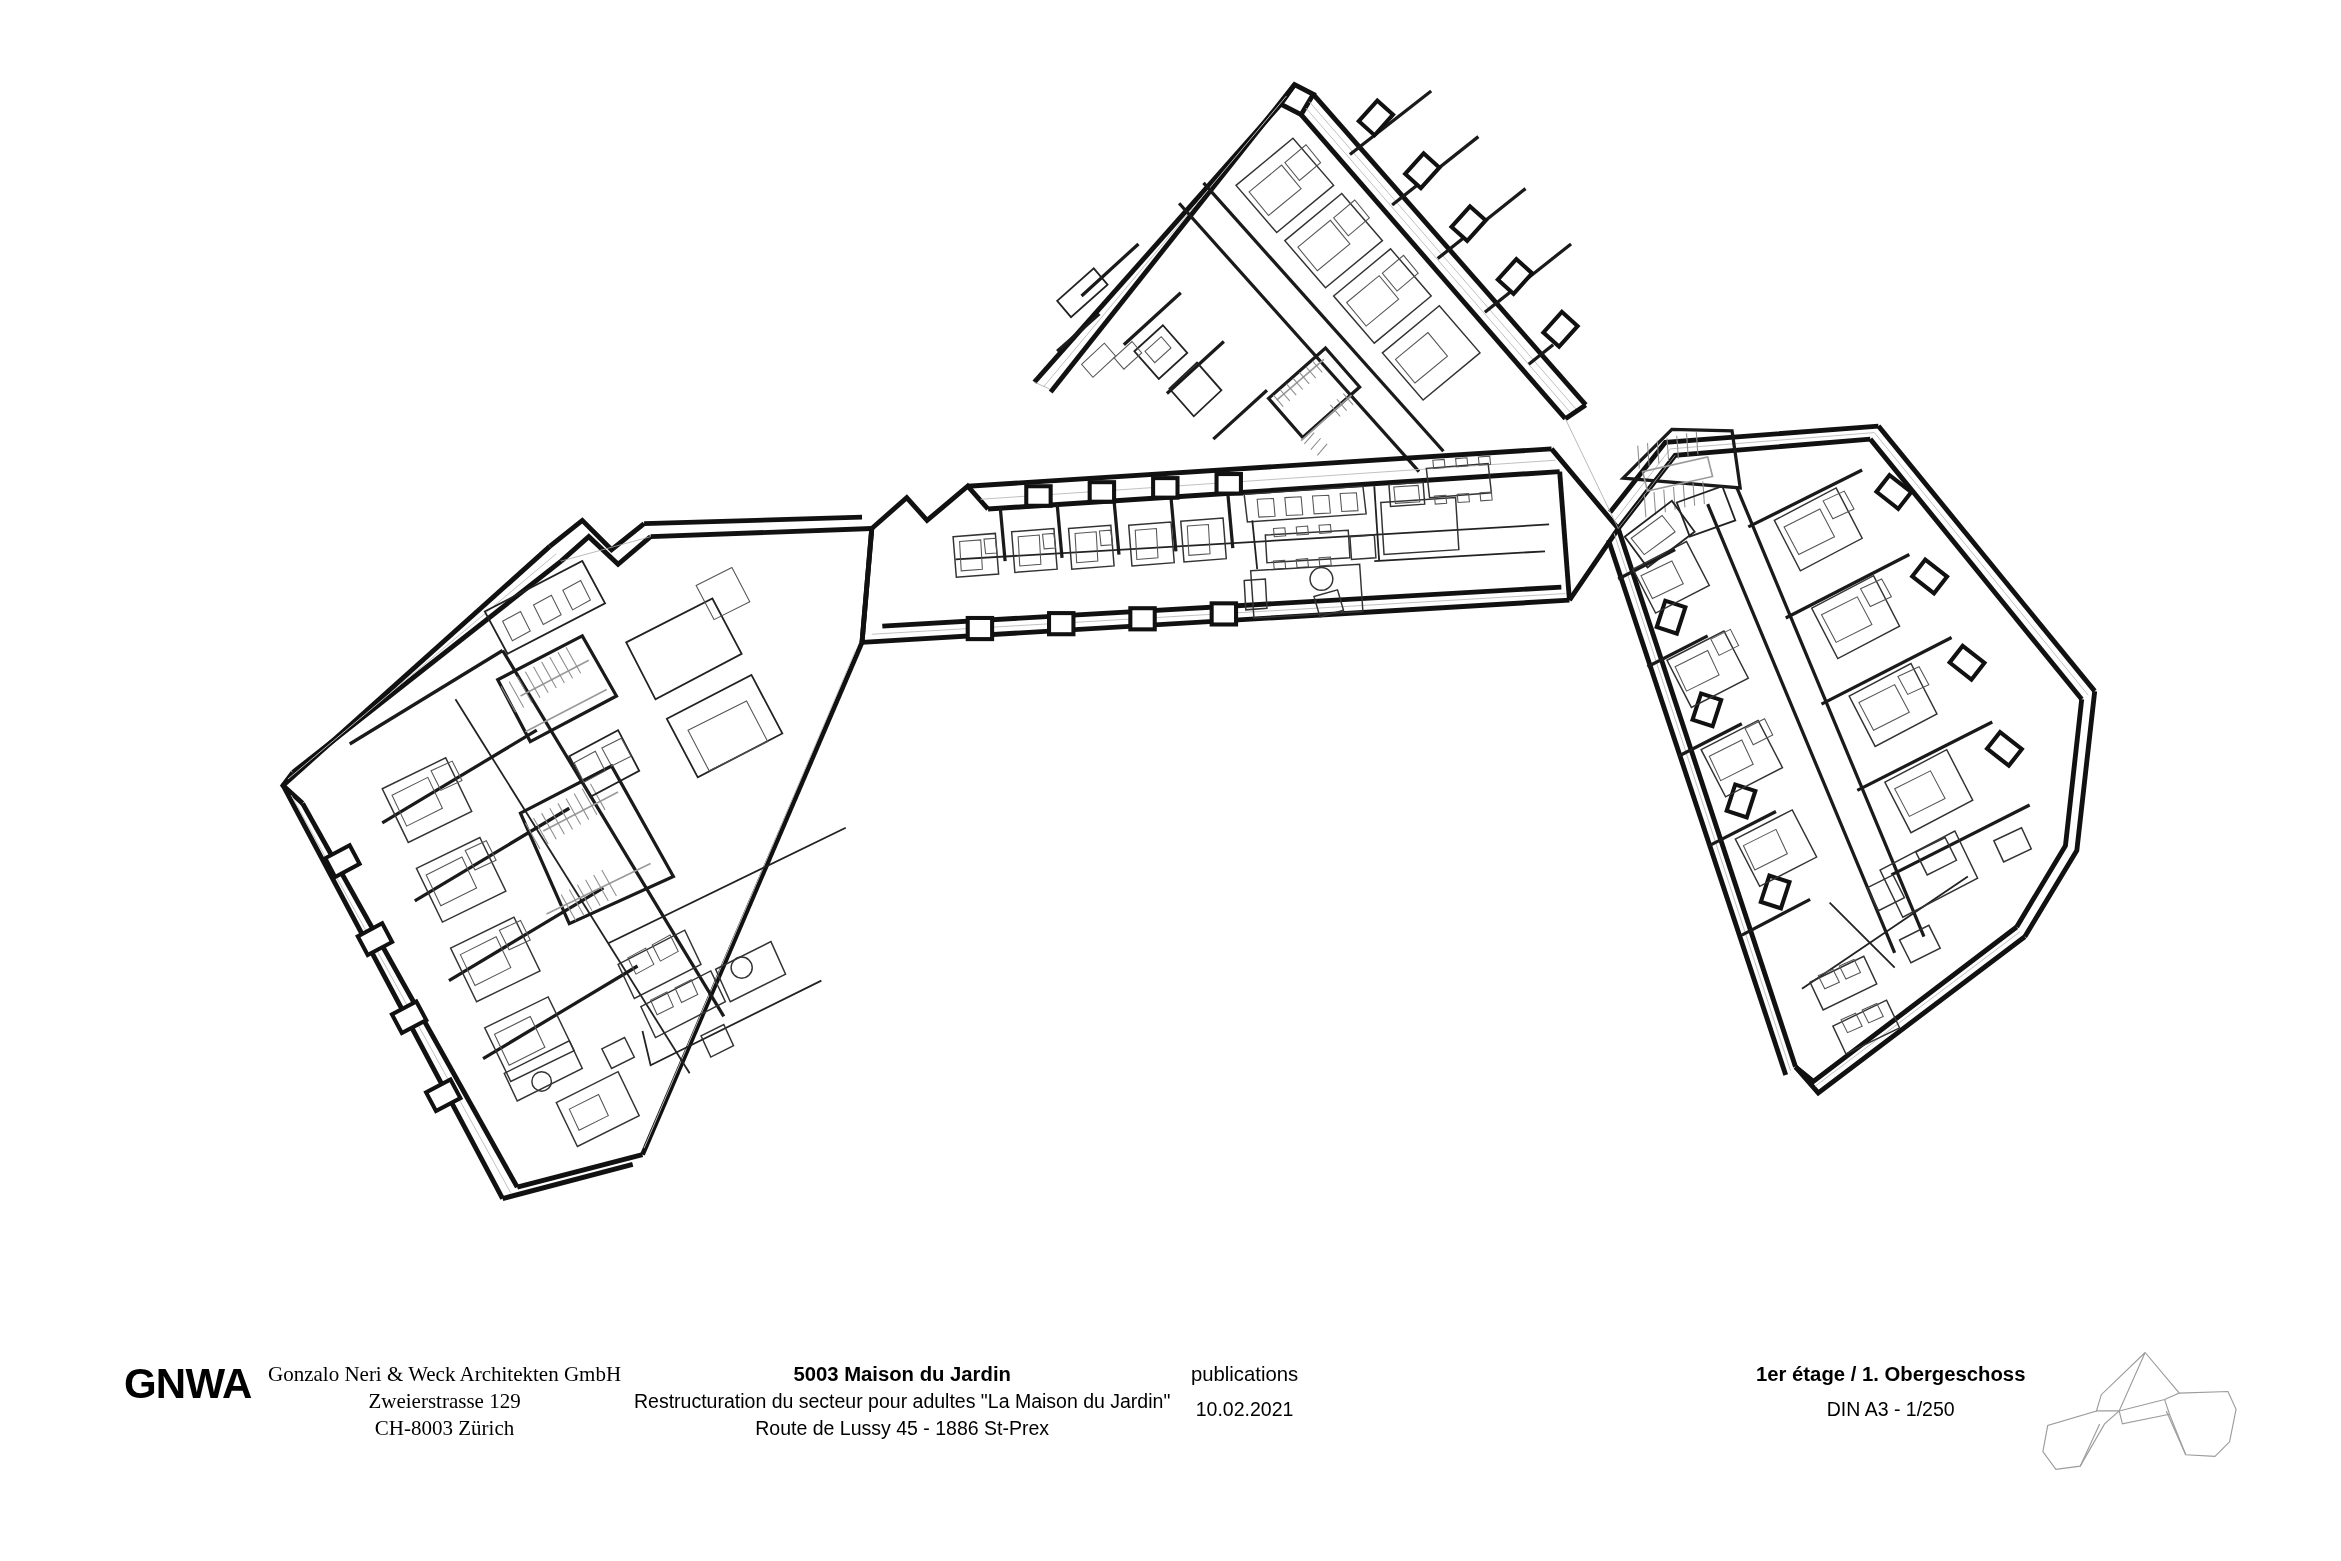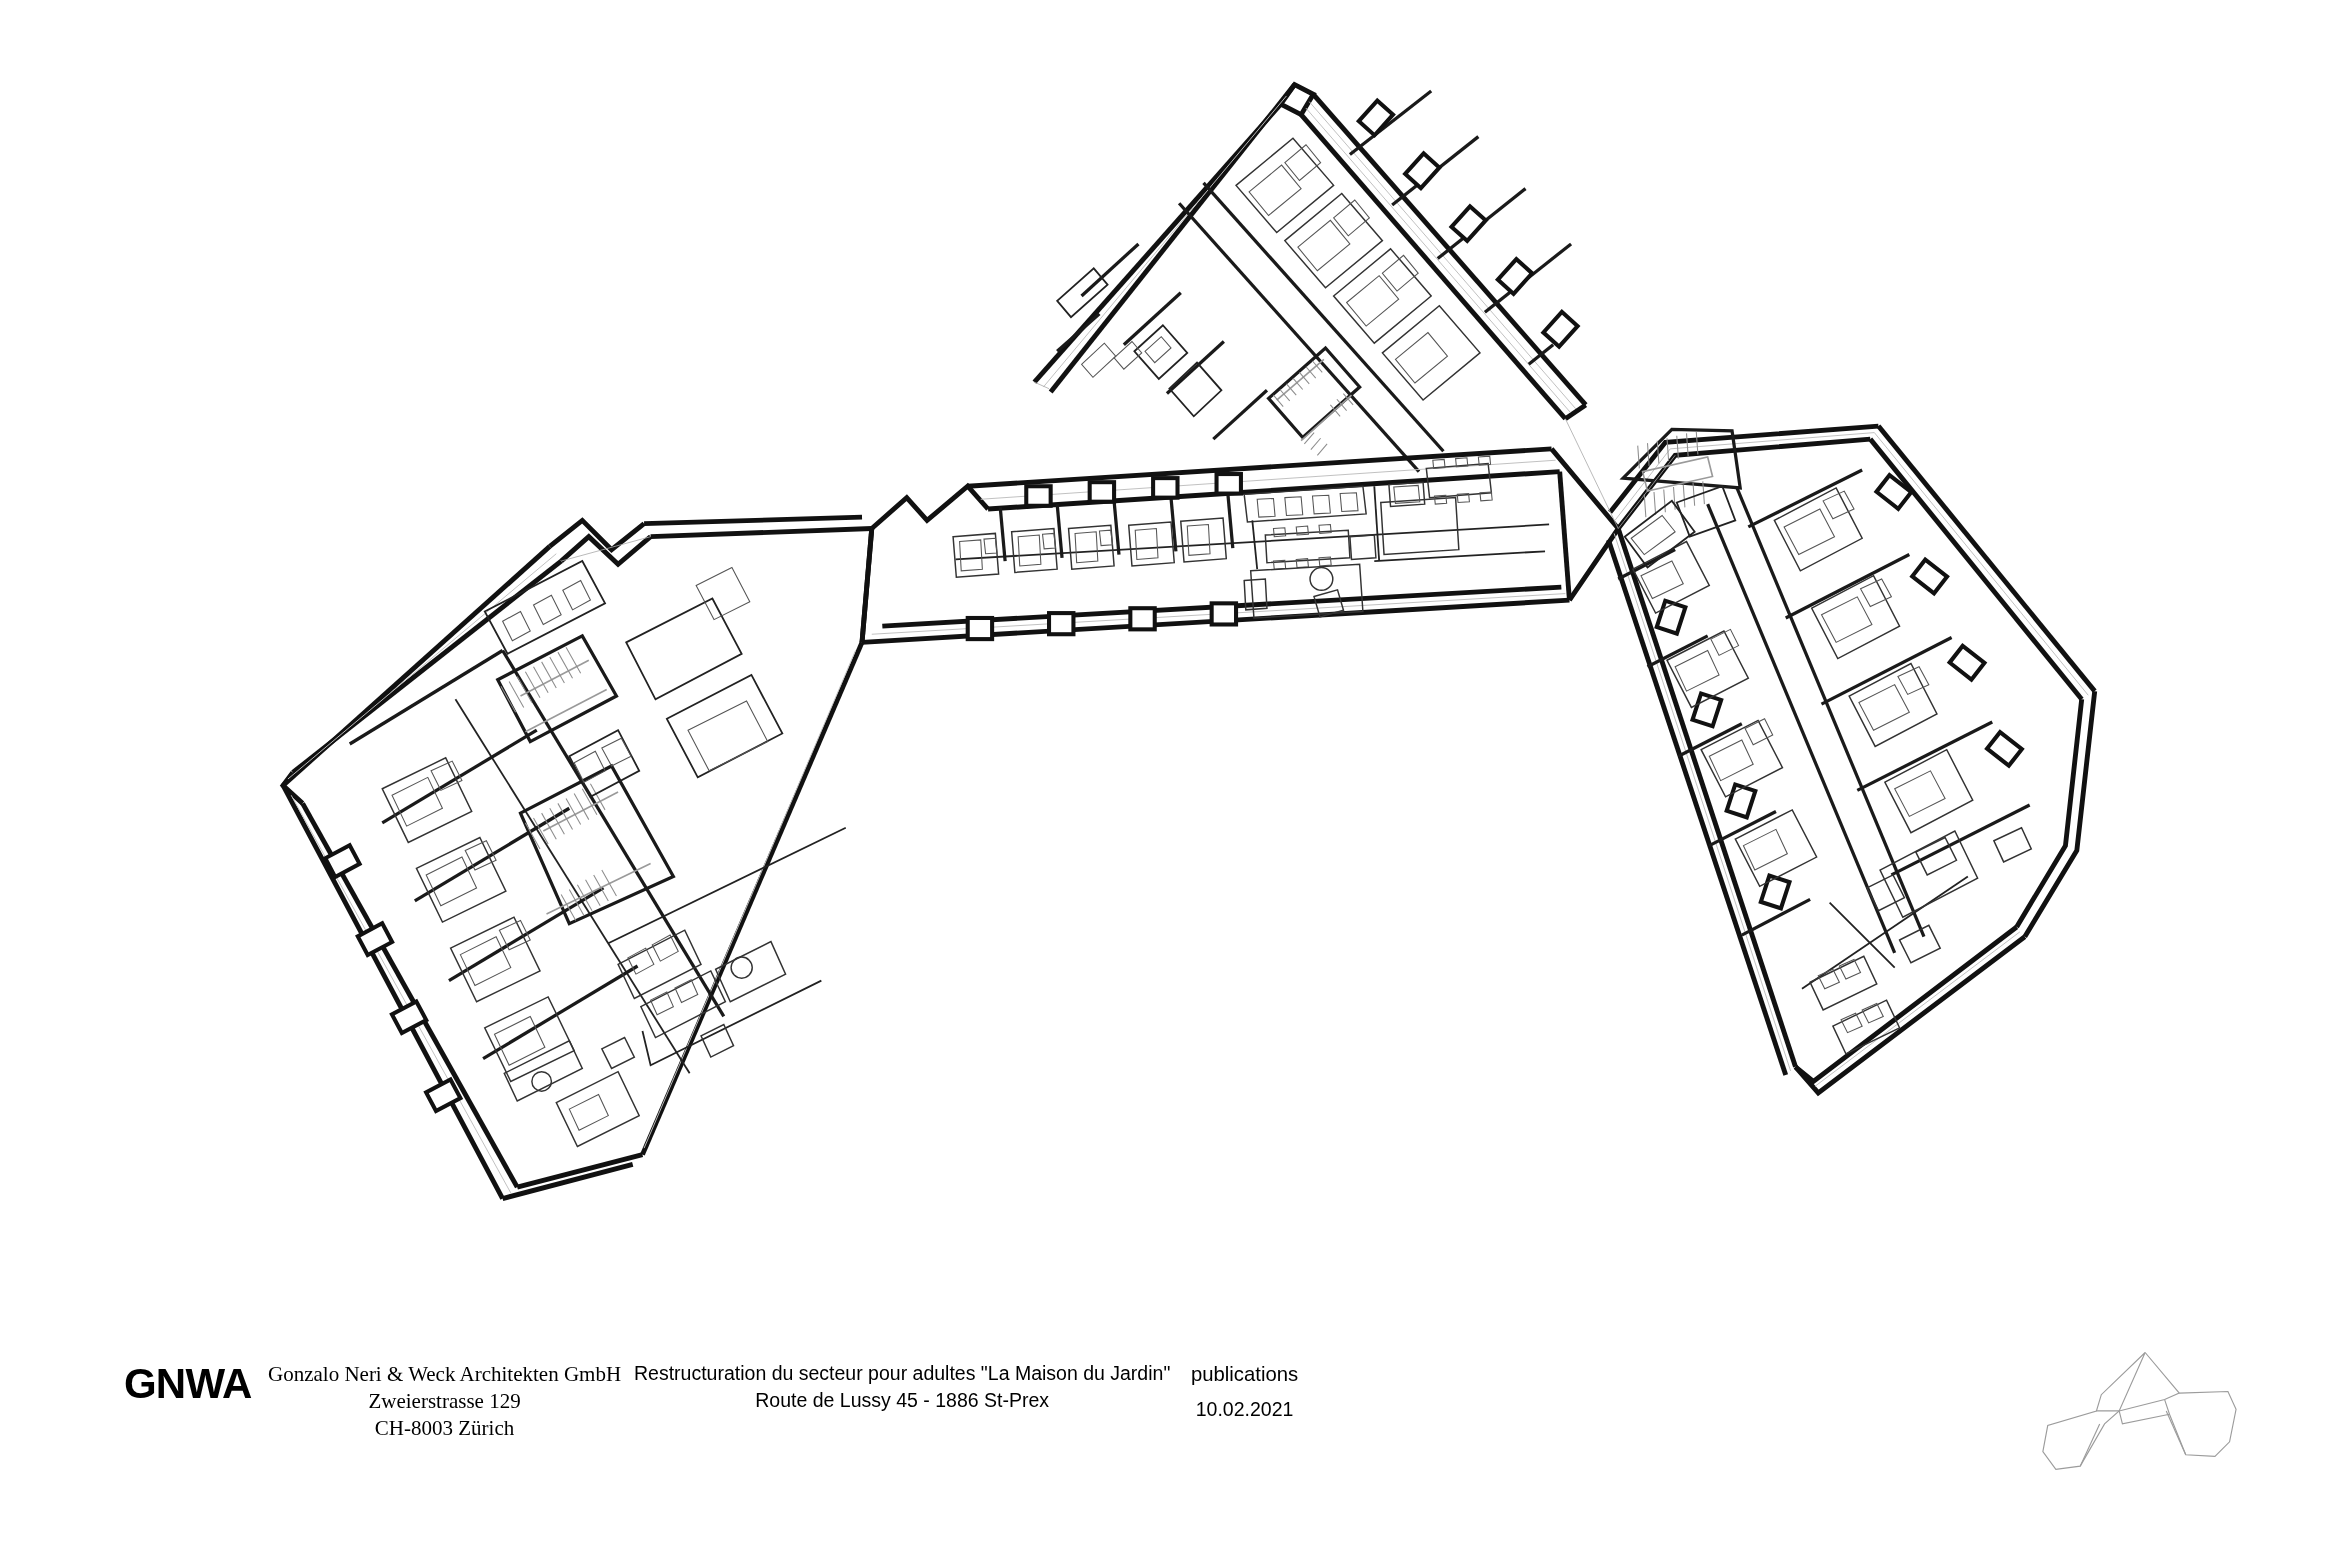--- a/index.html
+++ b/index.html
@@ -450,30 +450,36 @@
 
   <div class="tb-col" id="tb-logo">GNWA</div>
 
   <div class="tb-col" id="tb-address">
     <div>Gonzalo Neri &amp; Weck Architekten GmbH</div>
     <div>Zweierstrasse 129</div>
     <div>CH-8003 Zürich</div>
   </div>
 
   <div class="tb-col" id="tb-project">
+    <div class="b">5003 Maison du Jardin</div>
     <div>Restructuration du secteur pour adultes "La Maison du Jardin"</div>
     <div>Route de Lussy 45 - 1886 St-Prex</div>
   </div>
 
   <div class="tb-col" id="tb-pub">
     <div class="b">publications</div>
     <span class="spacer"></span>
     <div>10.02.2021</div>
   </div>
 
+  <div class="tb-col" id="tb-floor">
+    <div class="b">1er étage / 1. Obergeschoss</div>
+    <span class="spacer"></span>
+    <div>DIN A3 - 1/250</div>
+  </div>
 
   <div class="tb-col" id="tb-keyplan">
     <svg viewBox="0 0 300 170" width="244" height="138">
 
       <path class="kp" d="M128,8 L74,60 L68,80 L8,98 L2,130 L18,152 L48,148 L78,96 L96,80 Z"></path>
       <path class="kp" d="M128,8 L170,58 L152,66 L96,80 L68,80"></path>
       <path class="kp" d="M170,58 L230,56 L240,78 L232,118 L214,136 L178,134 L158,84 L152,66"></path>
       <path class="kp" d="M96,80 L100,96 L158,84"></path>
       <path class="kp" d="M178,134 L154,80"></path>
       <path class="kp" d="M48,148 L72,96"></path>

